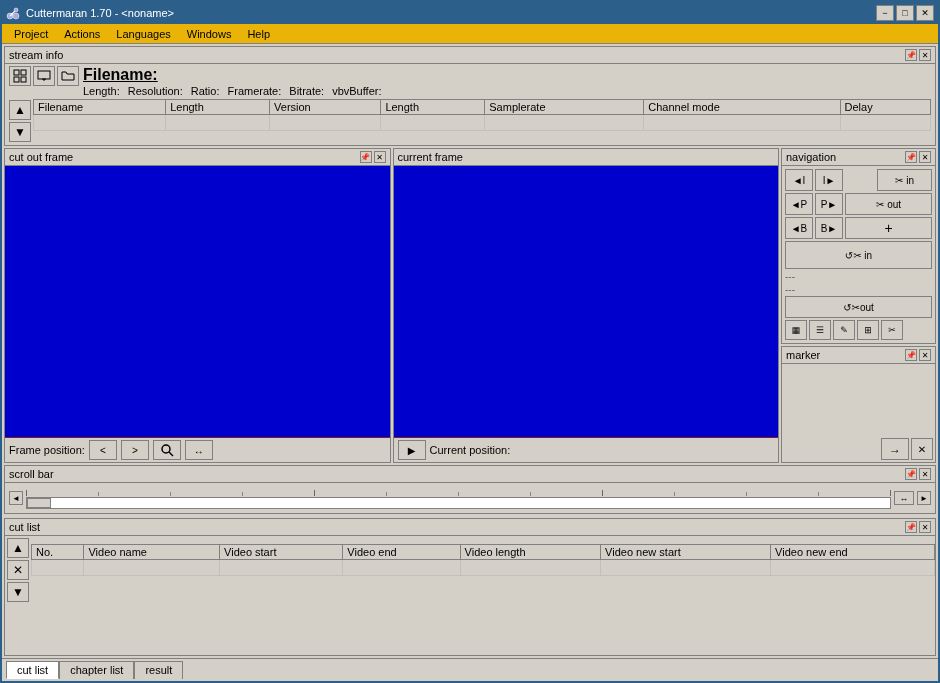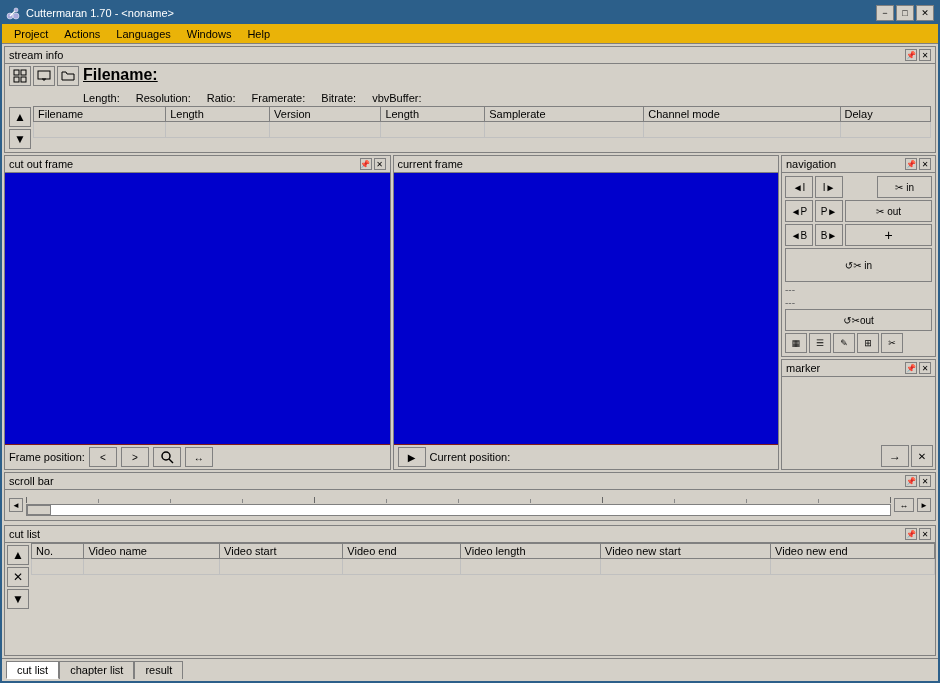--- a/index.html
+++ b/index.html
@@ -362,21 +362,21 @@
             <div class="icon-btn" title="open file">
               <svg width="14" height="14" viewBox="0 0 14 14">
                 <path d="M1 3 L1 11 L13 11 L13 5 L6 5 L5 3 Z" fill="none" stroke="#000" stroke-width="1"></path>
               </svg>
             </div>
           </div>
           <div>
             <div style="font-size:16px;text-decoration:underline;">
               <strong>Filename:</strong>
             </div>
-            <div style="display:flex; gap:16px; font-size:11px; margin-top:8px;">
+            <div style="display:flex; gap:8px; font-size:11px; margin-top:1px;">
               <span>Length:</span>
               <span>Resolution:</span>
               <span>Ratio:</span>
               <span>Framerate:</span>
               <span>Bitrate:</span>
               <span>vbvBuffer:</span>
             </div>
           </div>
         </div>
 
@@ -475,21 +475,21 @@
               <div class="nav-btn-wide" style="flex:1; height:22px; background:#d4d0c8; border:1px solid #808080; display:flex; align-items:center; justify-content:center; cursor:pointer; font-size:10px;">✂ out</div>
             </div>
 
             <div style="display:flex; gap:2px; margin-bottom:2px;">
               <div class="nav-btn-sm">◄B</div>
               <div class="nav-btn-sm">B►</div>
               <div class="nav-btn-wide" style="flex:1; height:22px; background:#d4d0c8; border:1px solid #808080; display:flex; align-items:center; justify-content:center; cursor:pointer; font-size:14px;">+</div>
             </div>
 
             <div style="display:flex; gap:2px; margin-bottom:1px;">
-              <div style="flex:1; height:34px; background:#d4d0c8; border:1px solid #808080; display:flex; align-items:center; justify-content:center; cursor:pointer; font-size:10px;">↺✂ in</div>
+              <div style="flex:1; height:28px; background:#d4d0c8; border:1px solid #808080; display:flex; align-items:center; justify-content:center; cursor:pointer; font-size:10px;">↺✂ in</div>
             </div>
 
             <div style="font-size:10px; color:#666; padding:1px 0;">---</div>
 
             <div style="font-size:10px; color:#666; padding:1px 0;">---</div>
 
             <div style="display:flex; gap:2px; margin-bottom:2px;">
               <div style="flex:1; height:22px; background:#d4d0c8; border:1px solid #808080; display:flex; align-items:center; justify-content:center; cursor:pointer; font-size:10px;">↺✂out</div>
             </div>
 
@@ -565,21 +565,21 @@
           <div class="panel-header-btn">✕</div>
         </div>
       </div>
       <div style="display:flex;">
         <div style="display:flex; flex-direction:column; gap:2px; padding:2px;">
           <div class="icon-btn">▲</div>
           <div class="icon-btn">✕</div>
           <div class="icon-btn">▼</div>
         </div>
         <div style="flex:1; overflow:hidden;">
-          <table class="cut-list-table" style="width:100%;">
+          <table class="cut-list-table" style="width:100%;margin-top:8px;">
             <thead>
               <tr>
                 <th>No.</th>
                 <th>Video name</th>
                 <th>Video start</th>
                 <th>Video end</th>
                 <th>Video length</th>
                 <th>Video new start</th>
                 <th>Video new end</th>
               </tr>

